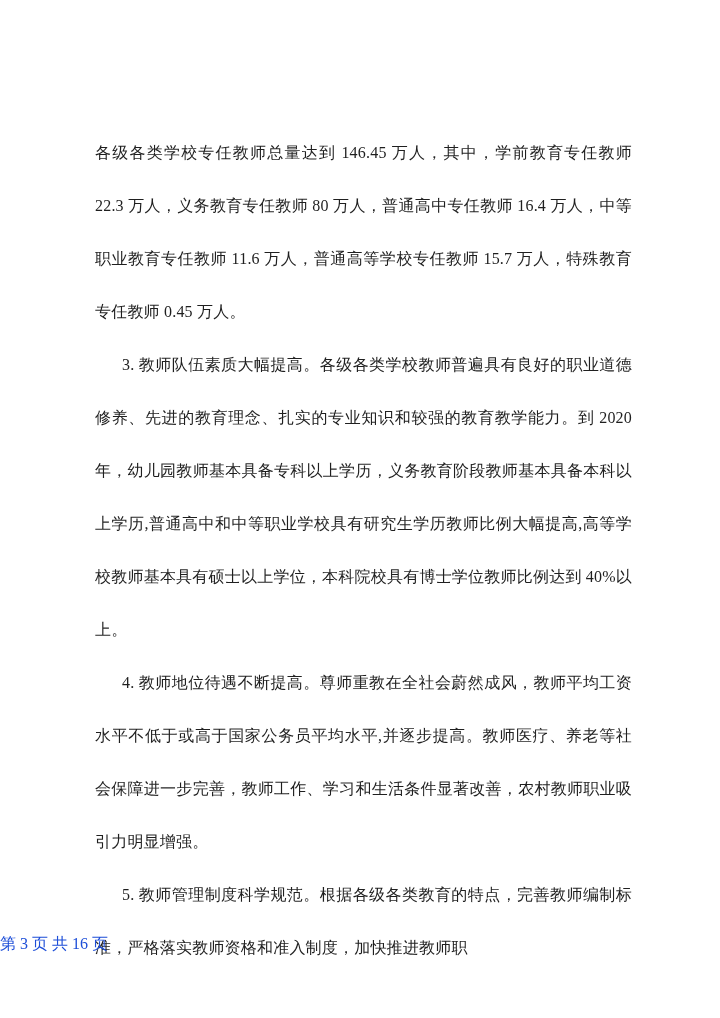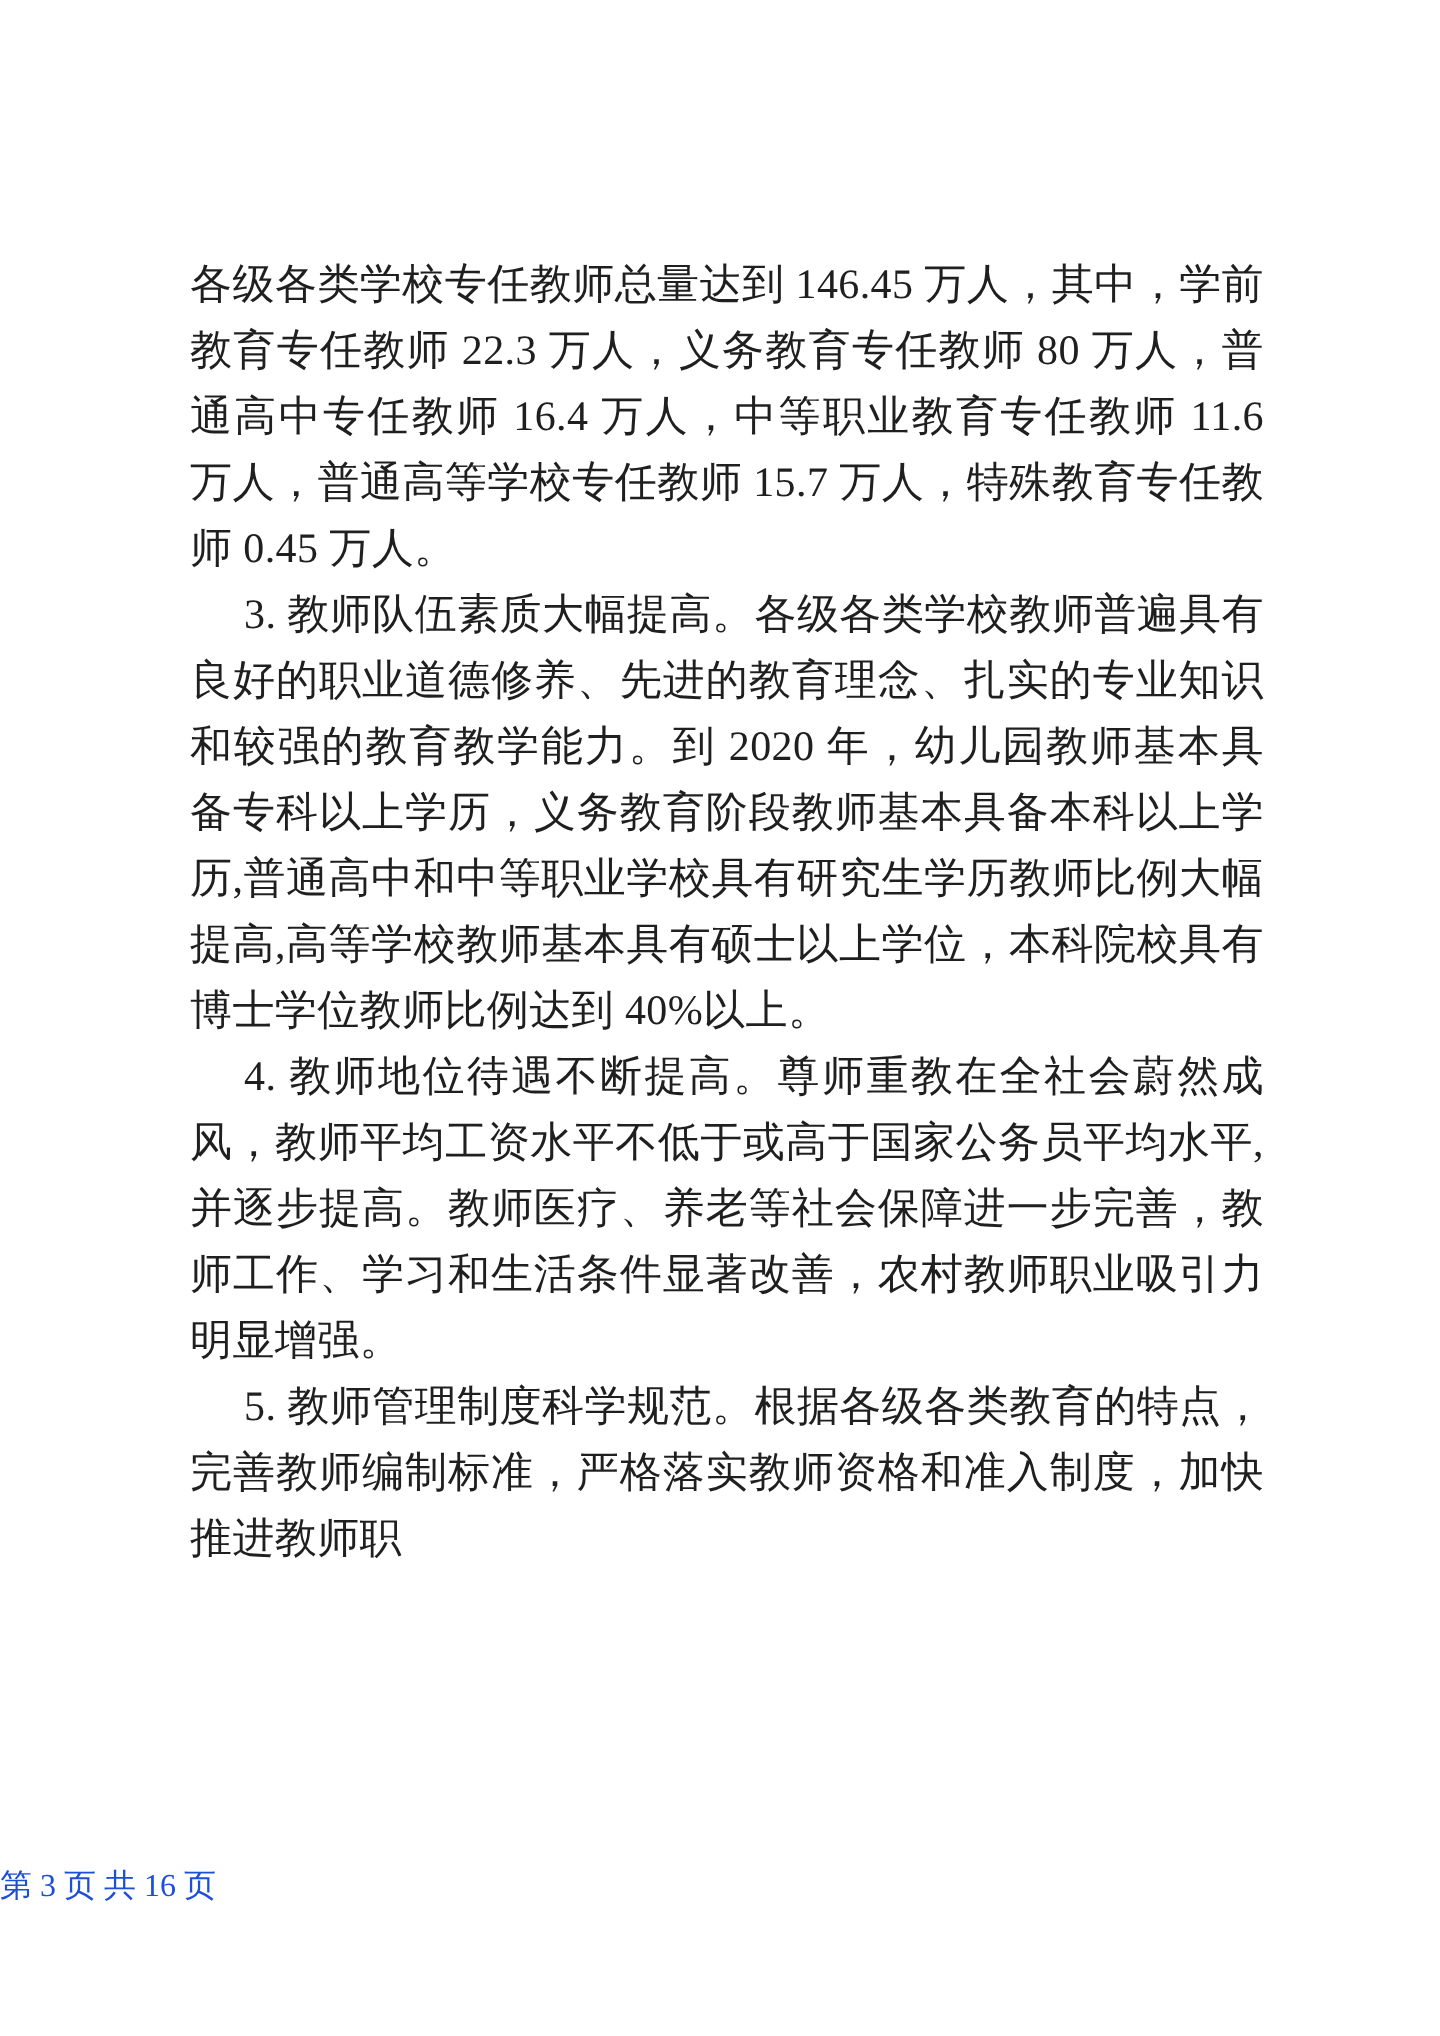--- a/index.html
+++ b/index.html
@@ -18,22 +18,22 @@
   }
   .content {
     position: absolute;
     left: 95px;
     top: 126px;
     width: 537px;
   }
   .content p {
     margin: 0;
     padding: 0;
-    font-size: 21px;
-    line-height: 33px;
+    font-size: 16px;
+    line-height: 53px;
     text-align: justify;
     letter-spacing: 0.2px;
   }
   .content p.indent {
     text-indent: 27px;
   }
   .footer {
     position: absolute;
     left: 0;
     top: 932px;

